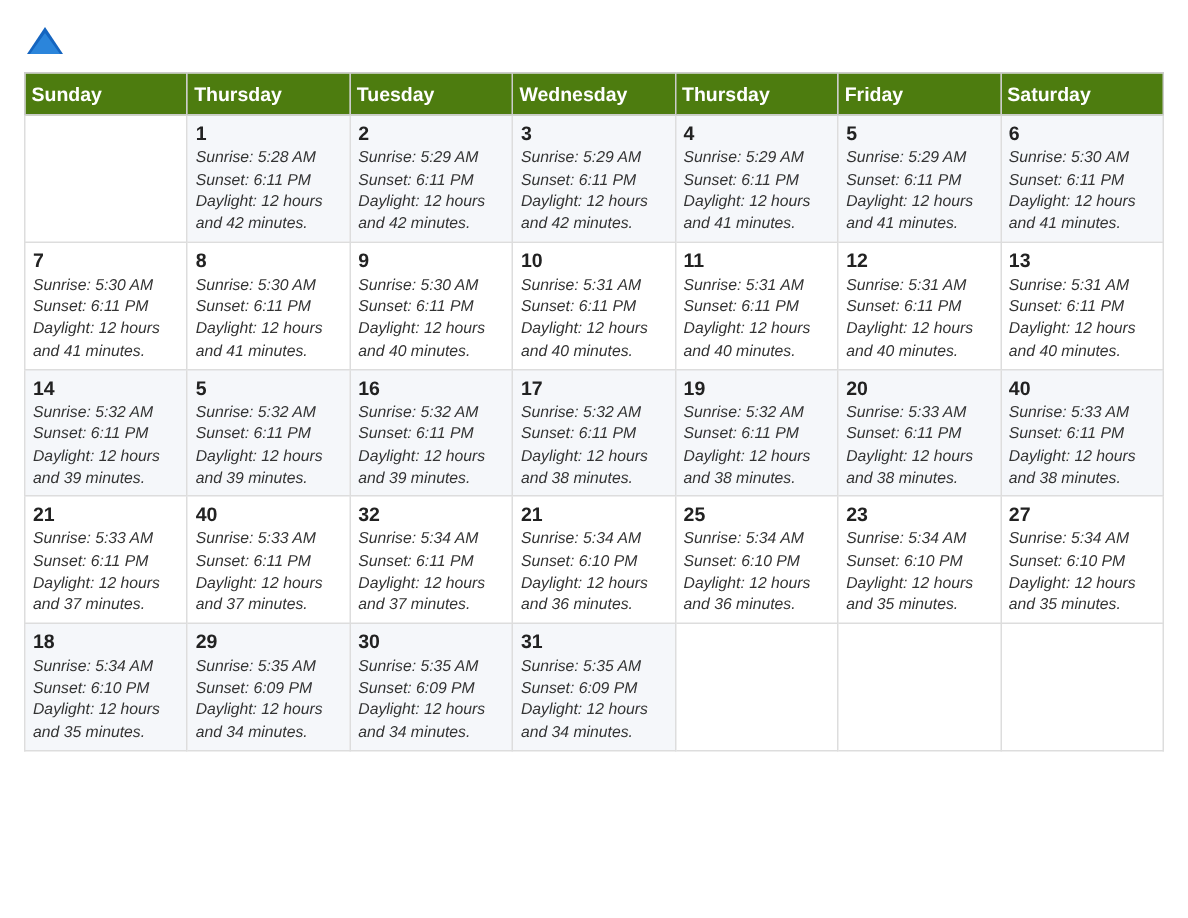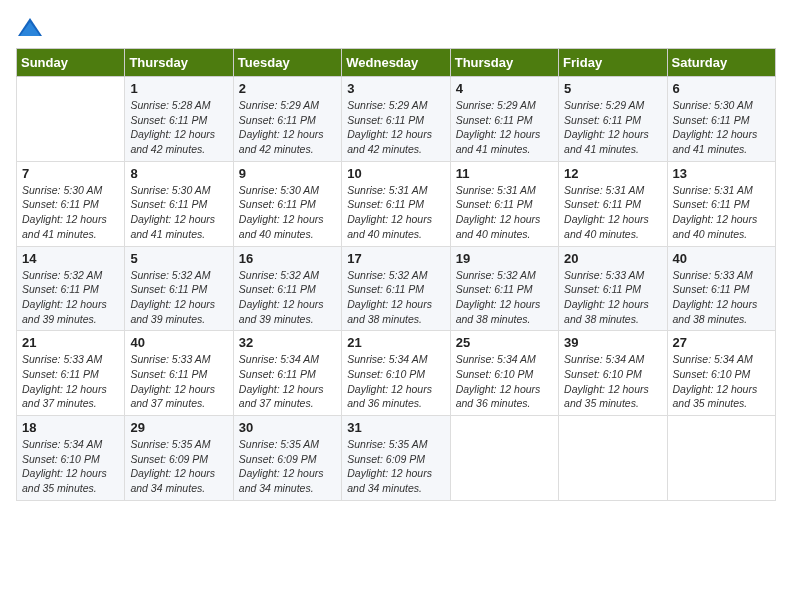--- a/index.html
+++ b/index.html
@@ -226,21 +226,21 @@
         </td>
         <td>
           <span class="day-number">21</span>
           <div class="day-info">Sunrise: 5:34 AM<br>Sunset: 6:10 PM<br>Daylight: 12 hours and 36 minutes.</div>
         </td>
         <td>
           <span class="day-number">25</span>
           <div class="day-info">Sunrise: 5:34 AM<br>Sunset: 6:10 PM<br>Daylight: 12 hours and 36 minutes.</div>
         </td>
         <td>
-          <span class="day-number">39</span>
+          <span class="day-number">23</span>
           <div class="day-info">Sunrise: 5:34 AM<br>Sunset: 6:10 PM<br>Daylight: 12 hours and 35 minutes.</div>
         </td>
         <td>
           <span class="day-number">27</span>
           <div class="day-info">Sunrise: 5:34 AM<br>Sunset: 6:10 PM<br>Daylight: 12 hours and 35 minutes.</div>
         </td>
       </tr>
       <tr>
         <td>
           <span class="day-number">18</span>

